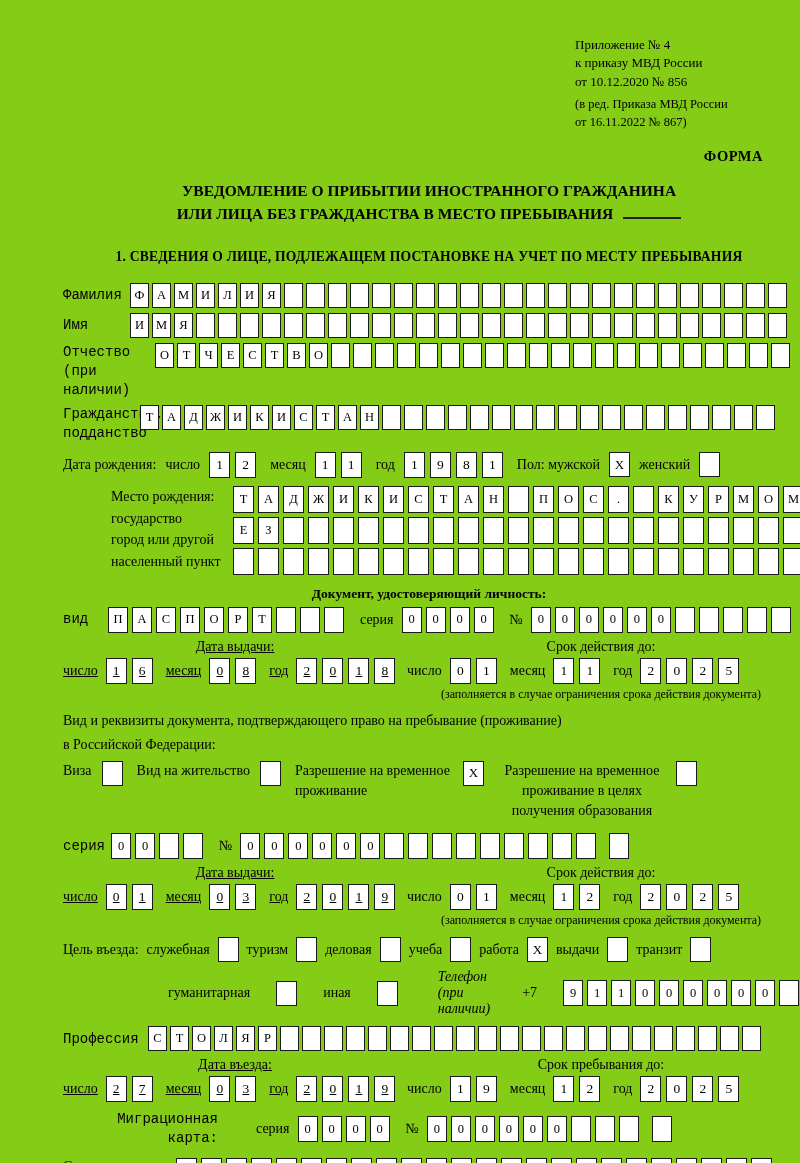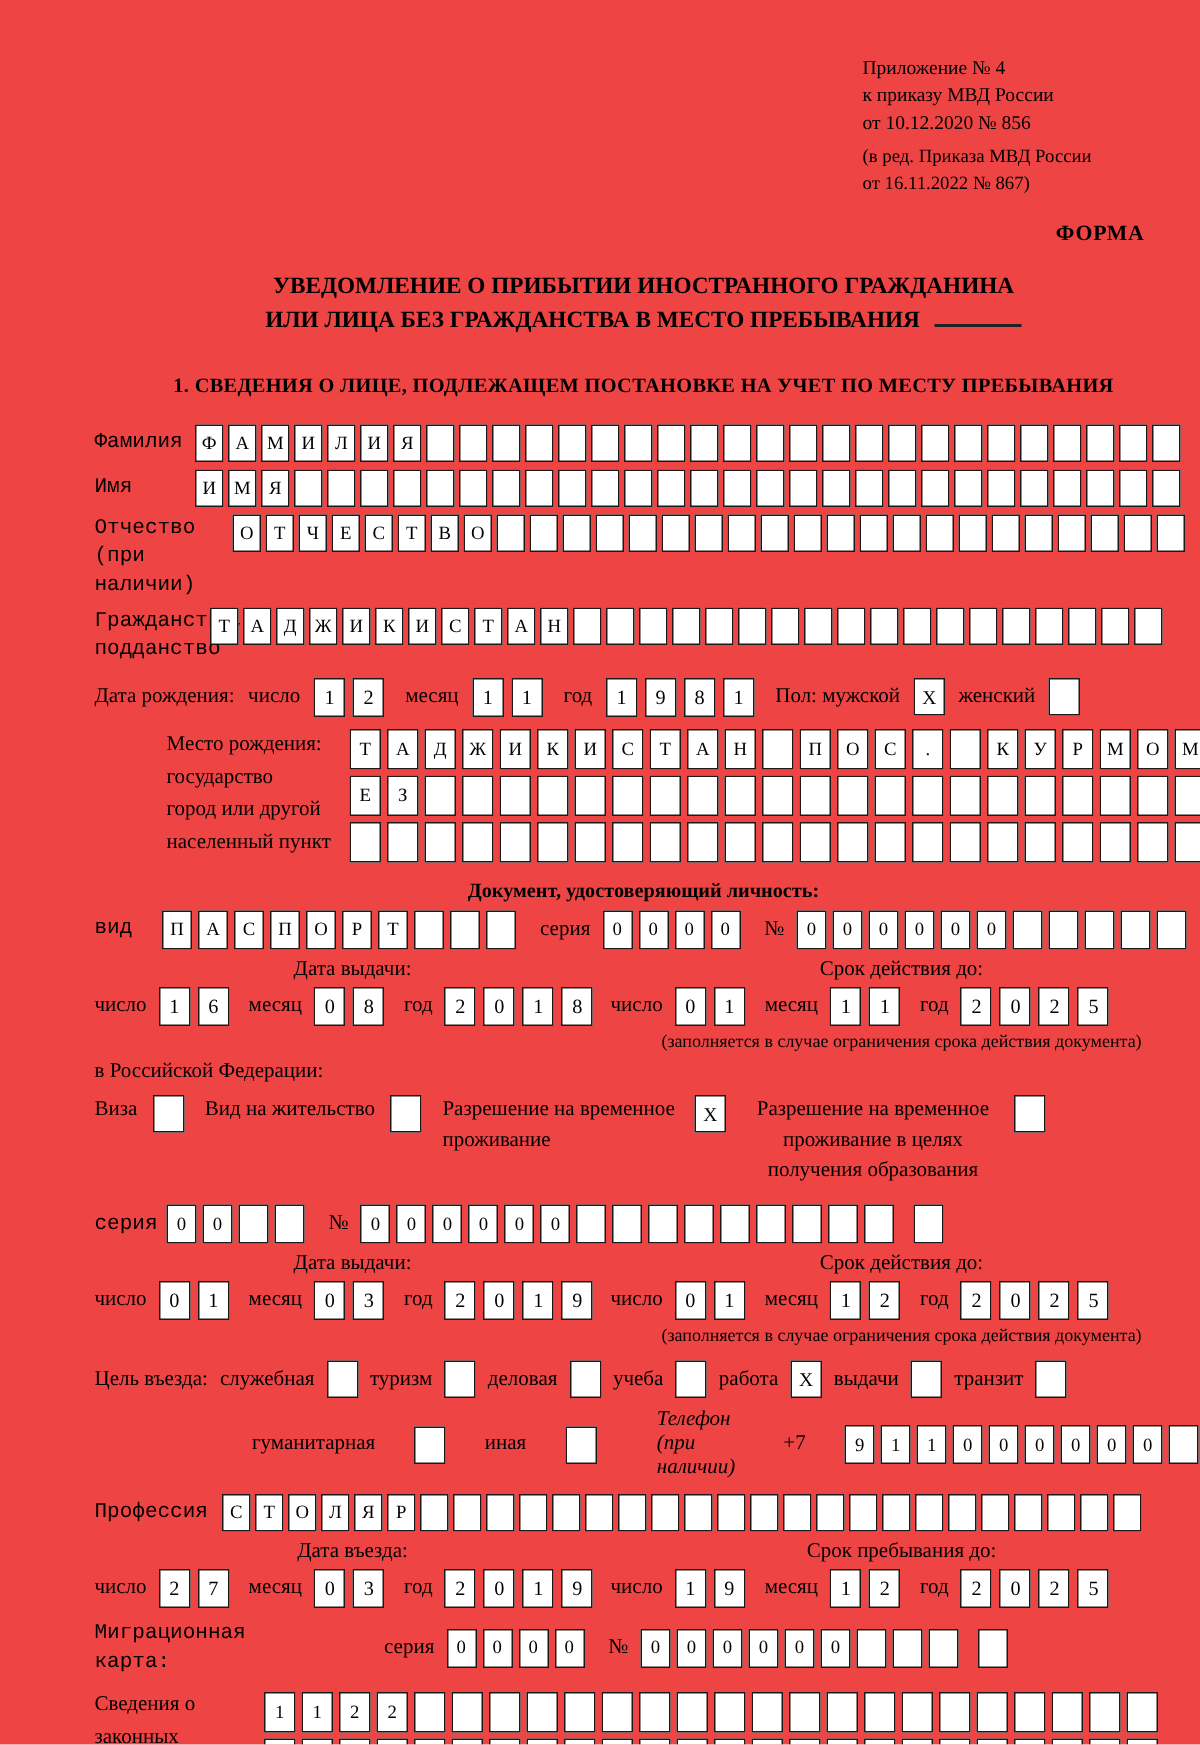--- a/index.html
+++ b/index.html
@@ -1,21 +1,21 @@
 <!DOCTYPE html>
 <html><head>
 <meta charset="utf-8">
 <style>
   html,body{margin:0;padding:0;background:#ffffff;}
   .page{
     position:relative;
     width:800px;height:1163px;
     box-sizing:border-box;
     padding:36px 5px 0 63px;
-    background:#ef4444;color:#000;
+    background:#84cc16;color:#000;
     font-family:"Liberation Serif","DejaVu Serif",serif;
     font-size:14px;
     overflow:hidden;
   }
   
   .top-ref{width:192px;margin-left:auto;margin-right:28px;line-height:1.42;font-size:13px;}
   .top-ref .small{font-size:12.5px;}
   .top-ref .gap{margin-top:5px;}
   .forma{font-weight:bold;text-align:right;padding-right:32px;margin-top:16px;font-size:14.5px;letter-spacing:.5px;}
   
@@ -50,21 +50,21 @@
   .split{display:flex;align-items:flex-start;margin-top:8px;}
   .split .left-col{flex:none;line-height:1.55;}
   .bp-label{width:122px;margin-left:48px;}
   .rep-label{width:113px;}
   .stack-rows .cells{display:flex;margin-bottom:4px;}
   
   .doc-heading{text-align:center;font-weight:bold;font-size:13.5px;margin-top:7px;}
   .inline-lbl{flex:none;margin:0 8px 0 12px;}
   
   .dates{display:flex;margin-top:6px;}
-  .dates .col-l{width:47%;}
+  .dates .col-l{width:47%;text-decoration:underline;}
   .dates .col-r{width:53%;}
   .date-head{text-align:center;margin-bottom:3px;}
   .date-row{display:flex;align-items:center;gap:8px;}
   .date-note{font-size:12px;text-align:center;margin-top:3px;white-space:nowrap;}
   
   .intro{margin-top:8px;line-height:1.6;}
   .res-options{display:flex;align-items:flex-start;margin-top:4px;gap:14px;}
   .res-opt{display:flex;align-items:flex-start;gap:10px;}
   .res-opt .opt-lbl{line-height:1.45;}
   .res-opt .c2{width:158px;text-align:left;}
@@ -439,20 +439,21 @@
             <span class="cell">2</span>
             <span class="cell">0</span>
             <span class="cell">2</span>
             <span class="cell">5</span>
           </span>
       </div>
       <div class="date-note">(заполняется в случае ограничения срока действия документа)</div>
     </div>
   </div>
 
+  <div class="intro">Вид и реквизиты документа, подтверждающего право на пребывание (проживание)</div>
   <div class="intro" style="margin-top:2px;">в Российской Федерации:</div>
 
   <div class="res-options">
     <div class="res-opt">
       <span class="opt-lbl">Виза</span>
       <span class="checkbox"></span>
     </div>
     <div class="res-opt">
       <span class="opt-lbl">Вид на жительство</span>
       <span class="checkbox"></span>
@@ -657,21 +658,21 @@
         <span class="cells date-cells">
             <span class="cell">2</span>
             <span class="cell">0</span>
             <span class="cell">2</span>
             <span class="cell">5</span>
           </span>
       </div>
     </div>
   </div>
 
-  <div class="row" style="margin-top:8px;">
+  <div class="row" style="margin-top:8px;text-align:right;">
     <div class="lbl" style="width:155px;">Миграционная карта:</div>
     <div class="inline-lbl" style="margin-left:38px;">серия</div>
     <div class="cells cells-doc">
         <span class="cell">0</span>
         <span class="cell">0</span>
         <span class="cell">0</span>
         <span class="cell">0</span>
       </div>
     <div class="inline-lbl">№</div>
     <div class="cells cells-doc gap-last">

